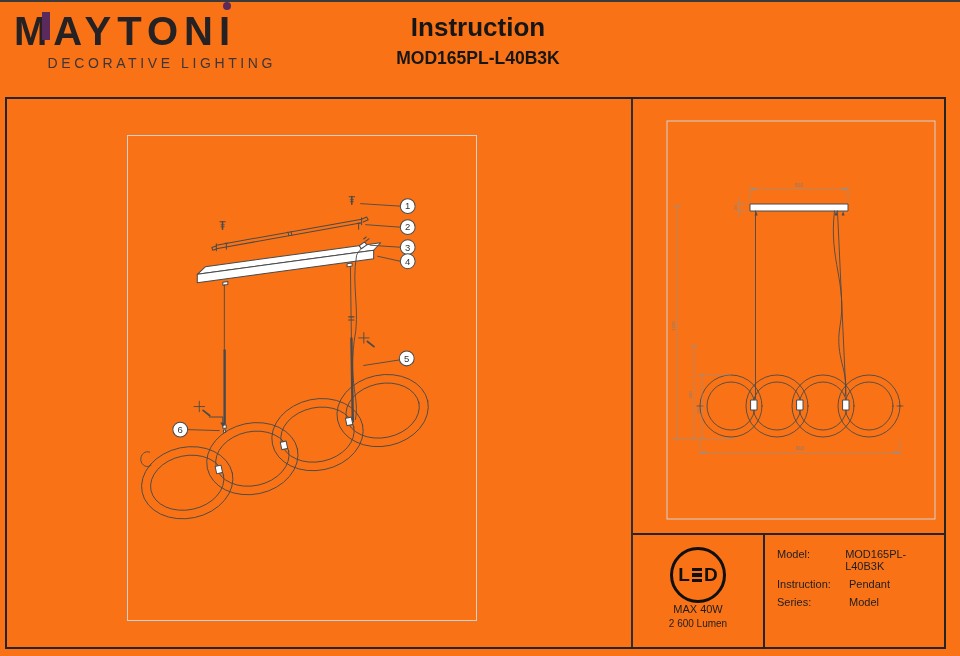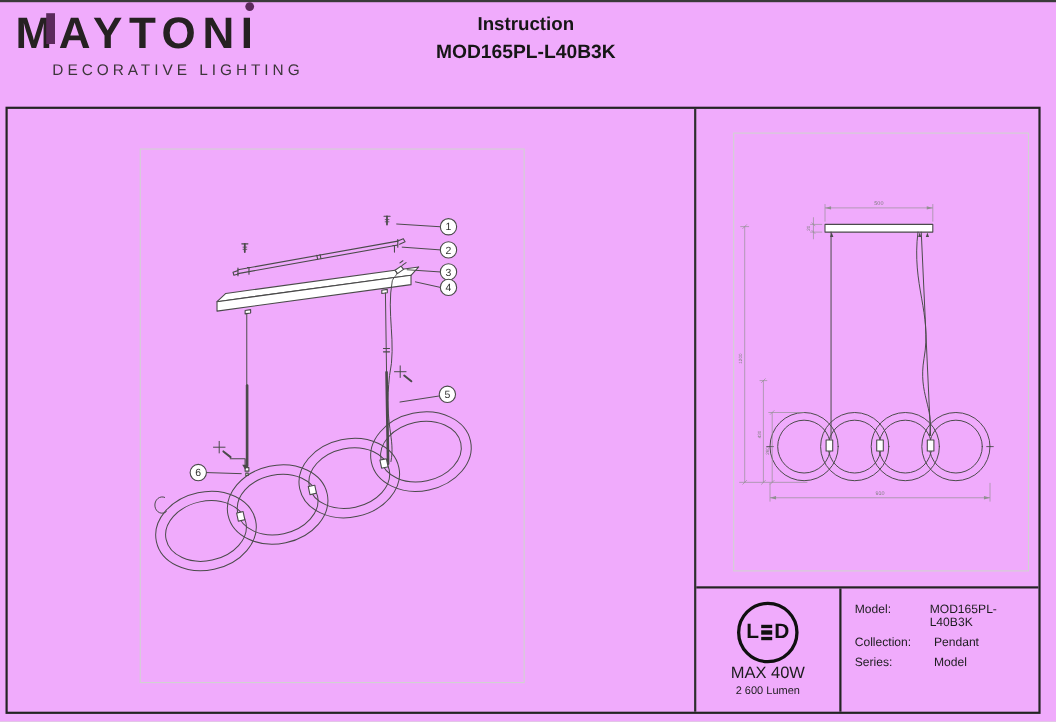--- a/index.html
+++ b/index.html
@@ -1,29 +1,29 @@
 <!DOCTYPE html>
 <html><head>
 <meta charset="utf-8">
 <style>
   html,body{margin:0;padding:0;background:#d9d9d9;}
-  .page{position:relative;width:960px;height:656px;background:#f0abfc;overflow:hidden;
+  .page{position:relative;width:960px;height:656px;background:#f97316;overflow:hidden;
         font-family:"Liberation Sans",sans-serif;color:#1d1d1f;}
   .top-edge{position:absolute;top:0;left:0;width:100%;height:2px;background:#3a3a3a;}
 
   
   .brand{position:absolute;left:14px;top:11px;width:272px;}
   .brand-word{position:relative;display:inline-block;font-weight:bold;font-size:40px;
               line-height:1;letter-spacing:6px;color:#262122;}
   .m-stem{position:absolute;left:28px;top:1px;width:7.5px;height:28px;background:#5b2a5c;}
   .i-dot{position:absolute;right:5px;top:-9px;width:8px;height:8px;border-radius:50%;background:#5b2a5c;}
   .brand-sub{margin-top:4px;font-size:14px;letter-spacing:3.6px;color:#3c3539;
              text-align:right;width:262px;}
   .title-block{position:absolute;left:343px;top:12px;width:270px;text-align:center;}
-  .doc-title{font-size:17px;font-weight:bold;color:#161616;}
+  .doc-title{font-size:26px;font-weight:bold;color:#161616;}
   .doc-model{font-size:17.5px;font-weight:bold;margin-top:5px;color:#161616;}
 
   
   .main-box{position:absolute;left:5px;top:97px;width:941px;height:552px;
             border:2px solid #242424;box-sizing:border-box;}
   .divider{position:absolute;left:624px;top:0;width:2px;height:100%;background:#2e2e2e;}
   .left-frame{position:absolute;left:120px;top:36px;width:350px;height:486px;
               border:1px solid #d2d2d2;box-sizing:border-box;}
   .left-svg{position:absolute;left:120px;top:36px;}
   .right-svg{position:absolute;left:643px;top:13px;}
@@ -45,21 +45,21 @@
   
   .info-box{position:absolute;left:626px;top:434px;right:0;bottom:0;
             border-top:2px solid #242424;display:flex;}
   .led-cell{width:132px;border-right:2px solid #242424;box-sizing:border-box;
             display:flex;flex-direction:column;align-items:center;padding-top:12px;}
   .led-circle{width:56px;height:56px;border:3.5px solid #101010;border-radius:50%;
               box-sizing:border-box;display:flex;align-items:center;justify-content:center;}
   .led-word{display:flex;align-items:center;font-weight:bold;font-size:19px;color:#101010;}
   .e-bars{display:flex;flex-direction:column;gap:2.5px;margin:0 2px;}
   .e-bars i{display:block;width:10px;height:3.2px;background:#101010;}
-  .max-power{margin-top:0;font-size:15px;color:#1d1d1f;}
+  .max-power{margin-top:0;font-size:11px;color:#1d1d1f;}
   .lumen{margin-top:3px;font-size:10px;color:#1d1d1f;}
   .spec-cell{flex:1;box-sizing:border-box;padding:13px 4px 0 12px;font-size:11px;color:#1d1d1f;}
   .spec-row{display:flex;margin-bottom:6px;}
   .spec-label{width:72px;}
   .spec-value{font-weight:normal;}
   .category-row{display:flex;align-items:flex-start;margin-top:-3px;}
   .cat-icon{margin-left:8px;}
   .category-text{margin-left:10px;margin-top:5px;}
 </style>
 </head>
@@ -286,21 +286,21 @@
         </div>
         <div class="max-power">MAX 40W</div>
         <div class="lumen">2 600 Lumen</div>
       </div>
       <div class="spec-cell">
         <div class="spec-row">
           <span class="spec-label">Model:</span>
           <span class="spec-value">MOD165PL-L40B3K</span>
         </div>
         <div class="spec-row">
-          <span class="spec-label">Collection:</span>
+          <span class="spec-label">Instruction:</span>
           <span class="spec-value">Pendant</span>
         </div>
         <div class="spec-row">
           <span class="spec-label">Series:</span>
           <span class="spec-value">Model</span>
         </div>
       </div>
     </div>
   </div>
 </div>

